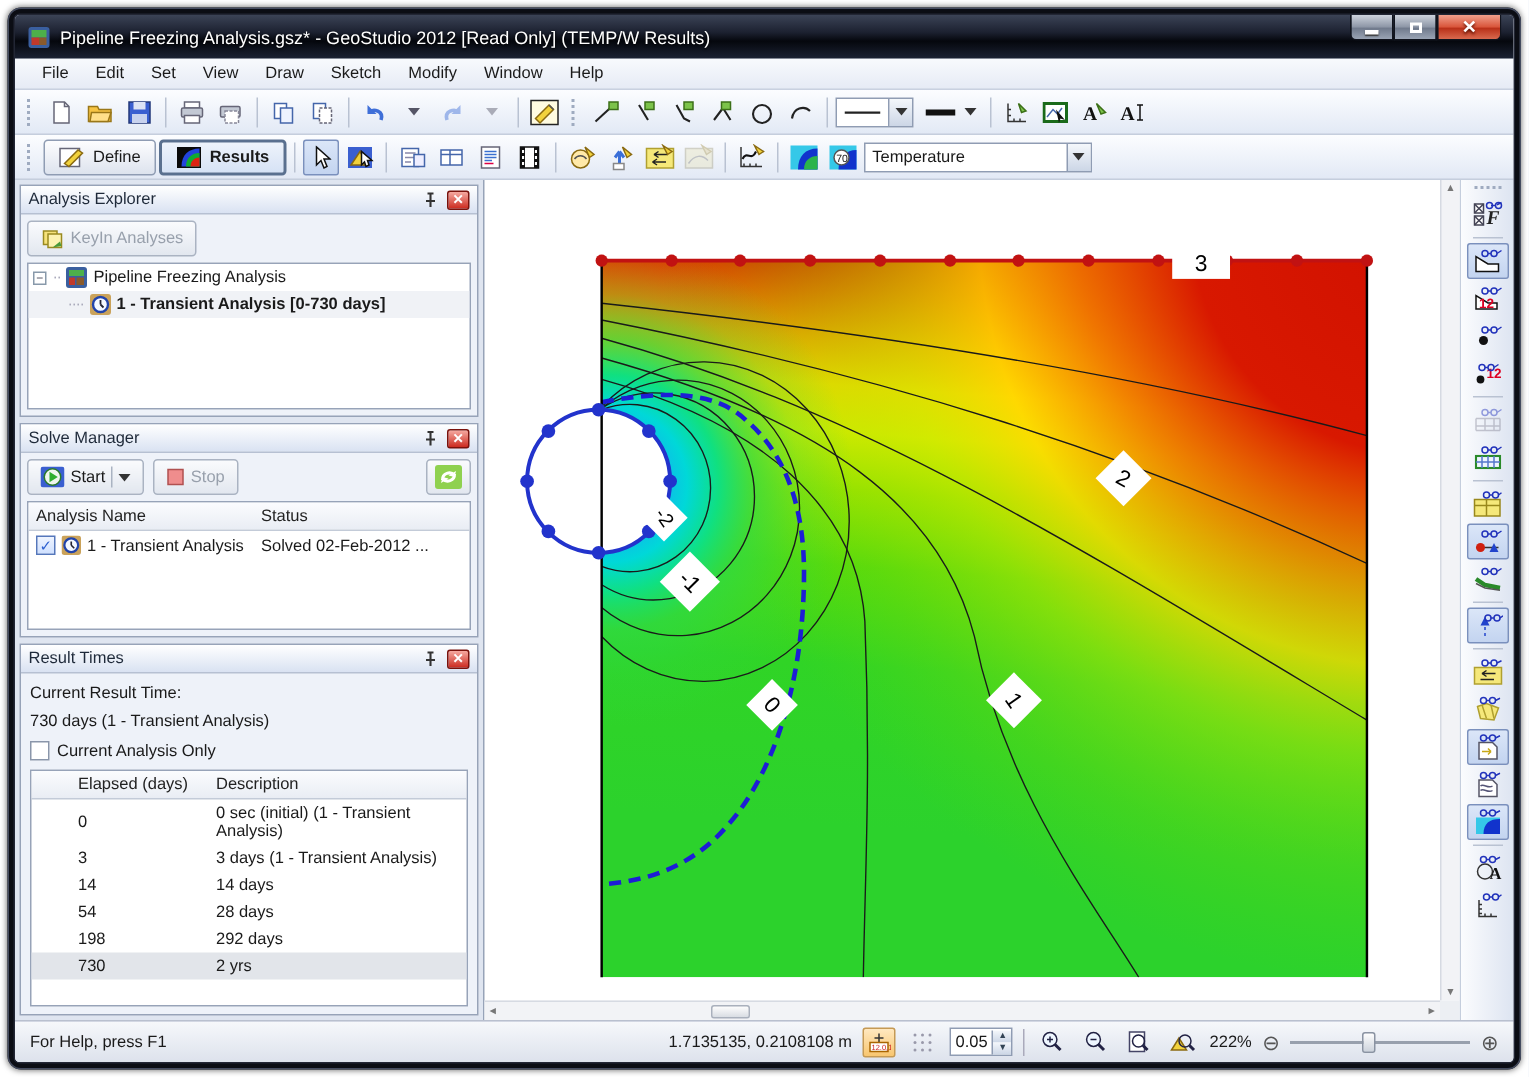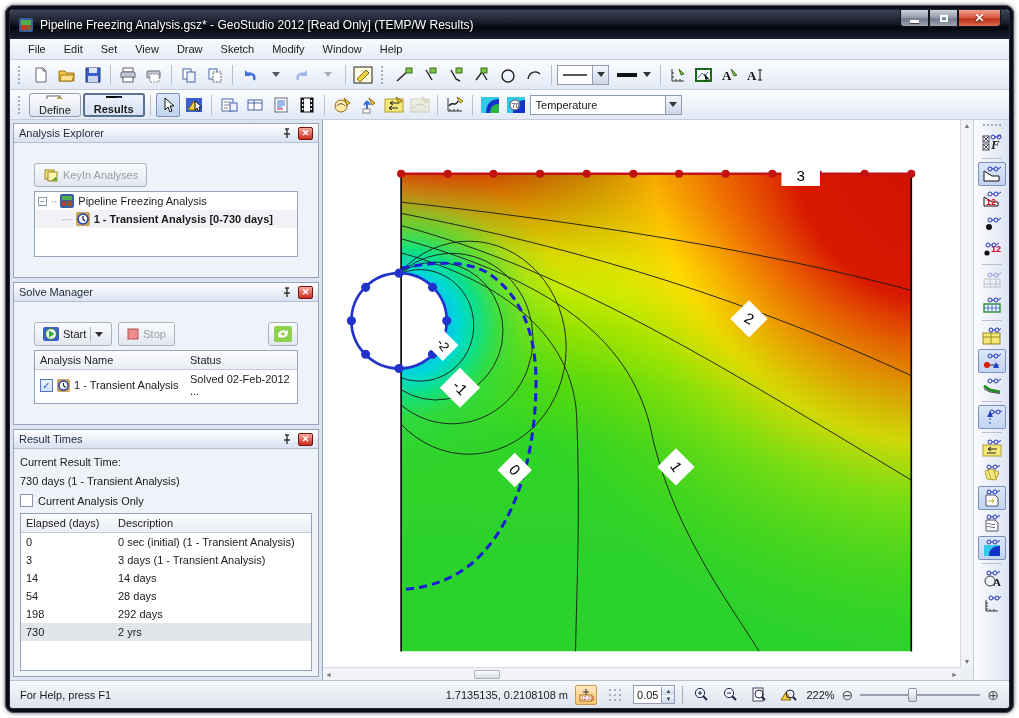--- a/index.html
+++ b/index.html
@@ -25,43 +25,43 @@
   .menu-item{padding:2px 8px;border-radius:2px;}
   .toolbar{height:30px;background:linear-gradient(#fcfdff,#e2e9f5);display:flex;align-items:center;border-bottom:1px solid #c5cedd;padding:0 4px;gap:2px;flex:0 0 auto;}
   .grip{width:5px;height:18px;border-left:2px dotted #9fabc0;margin:0 4px;}
   .tsep{width:1px;height:20px;background:#b9c2d2;margin:0 3px;}
   .tbtn{min-width:24px;height:24px;display:flex;align-items:center;justify-content:center;border:1px solid transparent;border-radius:2px;position:relative;}
   .tbtn.pressed{border-color:#7a90bd;background:linear-gradient(#dbe6f8,#c3d4f0);}
   .tbtn.disabled{opacity:.45;}
   .combo{height:20px;background:#fff;border:1px solid #8f9cb3;display:flex;align-items:center;padding-left:5px;position:relative;}
   .combo .arrowbox{margin-left:auto;width:16px;height:100%;background:linear-gradient(#f4f7fb,#ccd6e6);border-left:1px solid #8f9cb3;display:flex;align-items:center;justify-content:center;}
   .tri-down{width:0;height:0;border-left:4px solid transparent;border-right:4px solid transparent;border-top:5px solid #333;}
-  .bigbtn{height:24px;display:flex;align-items:center;gap:5px;padding:0 9px;border:1px solid #8f9cb3;border-radius:3px;background:linear-gradient(#fdfdfe,#dde3ee);flex-direction:column;}
+  .bigbtn{height:24px;display:flex;align-items:center;gap:5px;padding:0 9px;border:1px solid #8f9cb3;border-radius:3px;background:linear-gradient(#fdfdfe,#dde3ee);}
   .bigbtn.pressed{border:2px solid #5a708f;background:linear-gradient(#eef3fb,#d6e2f5);}
   
   .main{flex:1;display:flex;min-height:0;}
   .leftcol{width:312px;flex:0 0 auto;display:flex;flex-direction:column;gap:4px;padding:3px;background:#dfe5f0;}
   .panel{border:1px solid #97a3b8;background:#eef2f9;display:flex;flex-direction:column;min-height:0;}
   .phead{height:19px;flex:0 0 auto;background:linear-gradient(#ffffff,#d9e2f2);border-bottom:1px solid #b6c0d2;display:flex;align-items:center;padding:0 5px;color:#1f2a3a;}
   .phead .sp{flex:1;}
   .pinbtn{width:16px;height:14px;display:flex;align-items:center;justify-content:center;}
   .xbtn{width:15px;height:13px;margin-left:3px;background:linear-gradient(#f5a9a0,#cc2b20);border:1px solid #7a120c;border-radius:2px;color:#fff;font-size:9px;font-weight:bold;display:flex;align-items:center;justify-content:center;line-height:1;}
-  .pbody{flex:1;display:flex;flex-direction:column;padding:20px;min-height:0;}
+  .pbody{flex:1;display:flex;flex-direction:column;padding:4px;min-height:0;}
   .whitebox{background:#fff;border:1px solid #97a3b8;flex:1;min-height:0;overflow:hidden;}
   .smallbtn{height:24px;display:inline-flex;align-items:center;gap:4px;padding:0 8px;border:1px solid #aab3c2;border-radius:3px;background:linear-gradient(#fafbfd,#e2e7ef);}
   .smallbtn.disabled{color:#98a0ac;}
   .treerow{display:flex;align-items:center;gap:4px;padding:2px 3px;}
   .expander{width:9px;height:9px;border:1px solid #8899aa;background:#fff;font-size:8px;line-height:7px;text-align:center;color:#445;}
   .dots{color:#aab;letter-spacing:-1px;}
   .tblhead{display:flex;background:linear-gradient(#fbfcfe,#e9edf4);border-bottom:1px solid #c3cbd8;color:#222;}
   .tblhead>div{padding:3px 5px;}
   .trow{display:flex;align-items:center;}
   .trow>div{padding:3px 5px;}
   .c1{width:150px;flex:0 0 auto;}
-  .e1{width:92px;flex:0 0 auto;}
+  .e1{width:92px;flex:0 0 auto;margin-left:26px;}
   .hl{background:#e2e5ea;}
   .checkbox{width:13px;height:13px;border:1px solid #8a96aa;background:#fff;display:inline-flex;align-items:center;justify-content:center;font-size:10px;color:#2b5fd0;flex:0 0 auto;}
   .checkbox.checked{background:linear-gradient(#eef4ff,#cfe0ff);border-color:#5577bb;}
   
   .canvas{flex:1;position:relative;background:#fff;border-left:1px solid #97a3b8;min-width:0;}
   .plot{position:absolute;left:0;top:0;right:13px;bottom:13px;}
   .vscroll{position:absolute;top:0;right:0;bottom:13px;width:13px;background:#f2f3f6;border-left:1px solid #d6dae2;display:flex;flex-direction:column;justify-content:space-between;align-items:center;}
   .hscroll{position:absolute;left:0;right:13px;bottom:0;height:13px;background:#f2f3f6;border-top:1px solid #d6dae2;display:flex;align-items:center;}
   .sarrow{color:#777;font-size:7px;padding:2px;}
   .hthumb{width:26px;height:9px;background:linear-gradient(#fdfdfd,#d9dde3);border:1px solid #a9b0bc;border-radius:2px;margin-left:140px;}

